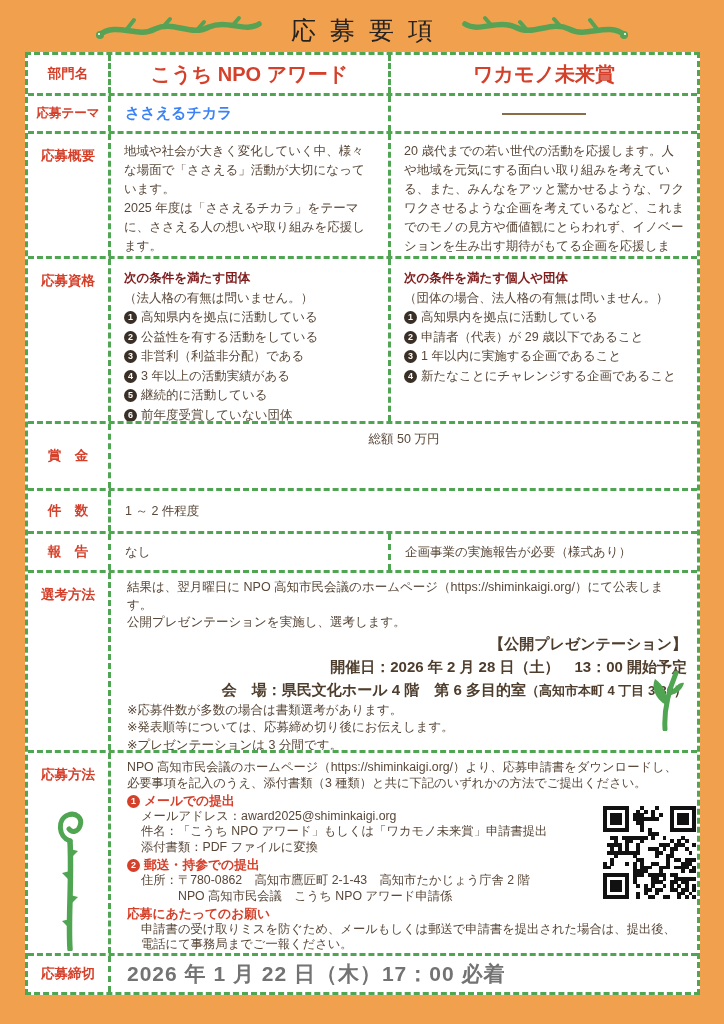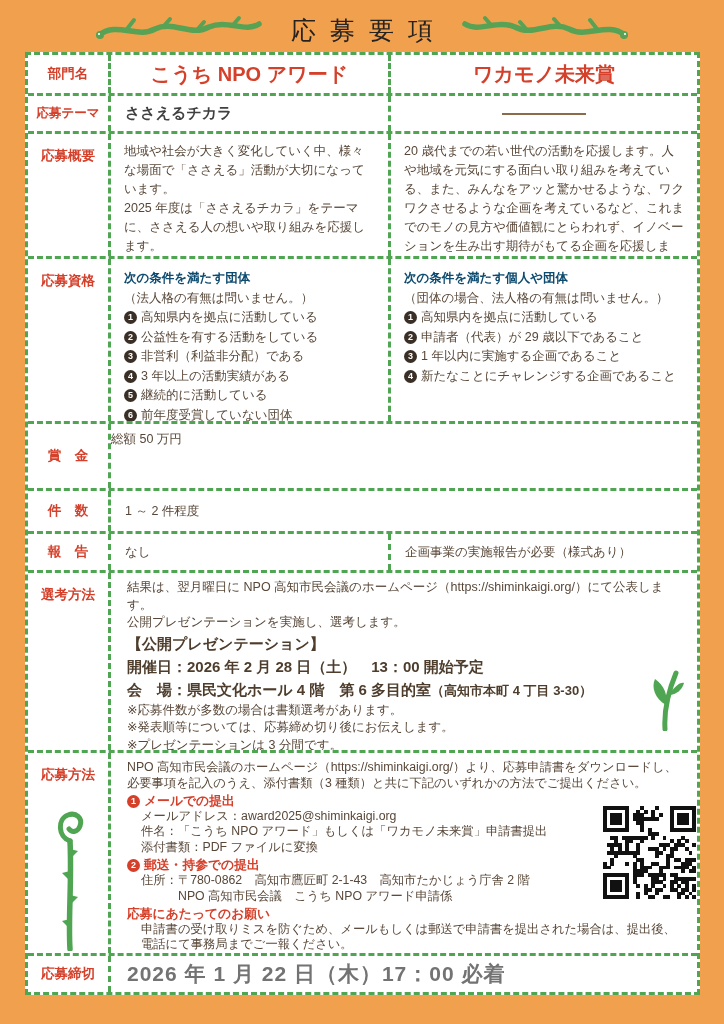--- a/index.html
+++ b/index.html
@@ -23,37 +23,37 @@
     color:#D5402B;font-weight:bold;font-size:13.5px;}
   .label-top{align-items:flex-start;padding-top:13px;}
   .col1{flex:0 0 280px;box-sizing:border-box;border-right:3px dashed #4FA552;}
   .col2{flex:1 1 auto;box-sizing:border-box;}
   .full{flex:1 1 auto;box-sizing:border-box;}
   .cell-pad{padding:8px 12px 6px 13px;}
   .body-text{font-size:12.5px;line-height:19px;color:#584738;}
   .hdr-red{display:flex;align-items:center;justify-content:center;
     color:#D5402B;font-weight:bold;font-size:20px;}
   .theme-left{display:flex;align-items:center;padding-left:14px;
-    font-weight:bold;font-size:15px;color:#404040;}
+    font-weight:bold;font-size:15px;color:#3b82f6;}
   .theme-line-wrap{display:flex;align-items:center;justify-content:center;}
   .theme-line{width:84px;height:2px;background:#8C6B49;}
   .elig{padding:10px 10px 4px 13px;font-size:12.5px;line-height:19.5px;}
-  .elig .intro{font-weight:bold;color:#0c4a6e;}
+  .elig .intro{font-weight:bold;color:#7f1d1d;}
   .bullet{display:inline-block;width:13px;height:13px;border-radius:50%;
     background:#3A2F26;color:#fff;font-size:9px;font-weight:bold;
     text-align:center;line-height:13px;vertical-align:1px;margin-right:4px;}
   .bullet.red{background:#D5402B;}
-  .prize-content{flex:1 1 auto;display:flex;flex-direction:row;box-sizing:border-box;}
+  .prize-content{flex:1 1 auto;display:flex;flex-direction:column;box-sizing:border-box;align-items:center;}
   .prize-total{height:31px;display:flex;align-items:center;justify-content:center;
     font-size:12.5px;color:#584738;}
   .prize-split{flex:1 1 auto;display:flex;border-top:3px dashed #4FA552;box-sizing:border-box;}
   .vcenter{display:flex;align-items:center;padding-left:14px;font-size:12.5px;}
   .sel{padding:6px 10px 2px 16px;}
   .sel .line{font-size:12.5px;line-height:17.5px;}
-  .sel .bold-line{font-size:15px;line-height:23px;font-weight:bold;color:#4E3D2C;}
+  .sel .bold-line{font-size:15px;line-height:23px;font-weight:bold;color:#4E3D2C;text-align:right;}
   .sel .bold-line .small{font-size:13px;}
   .sel .note{font-size:12.5px;line-height:17.5px;}
   .meth{padding:7px 10px 2px 16px;}
   .meth .line{font-size:12.3px;line-height:15.8px;}
   .meth .heading{font-size:12.8px;line-height:17px;font-weight:bold;color:#D5402B;}
   .meth .ind{padding-left:14px;}
   .meth .ind2{padding-left:51px;}
   .deadline-cell{display:flex;align-items:center;padding-left:16px;
     color:#737373;font-weight:bold;font-size:21px;letter-spacing:1px;}
   .qr{position:absolute;left:575px;top:53px;width:93px;height:93px;}

